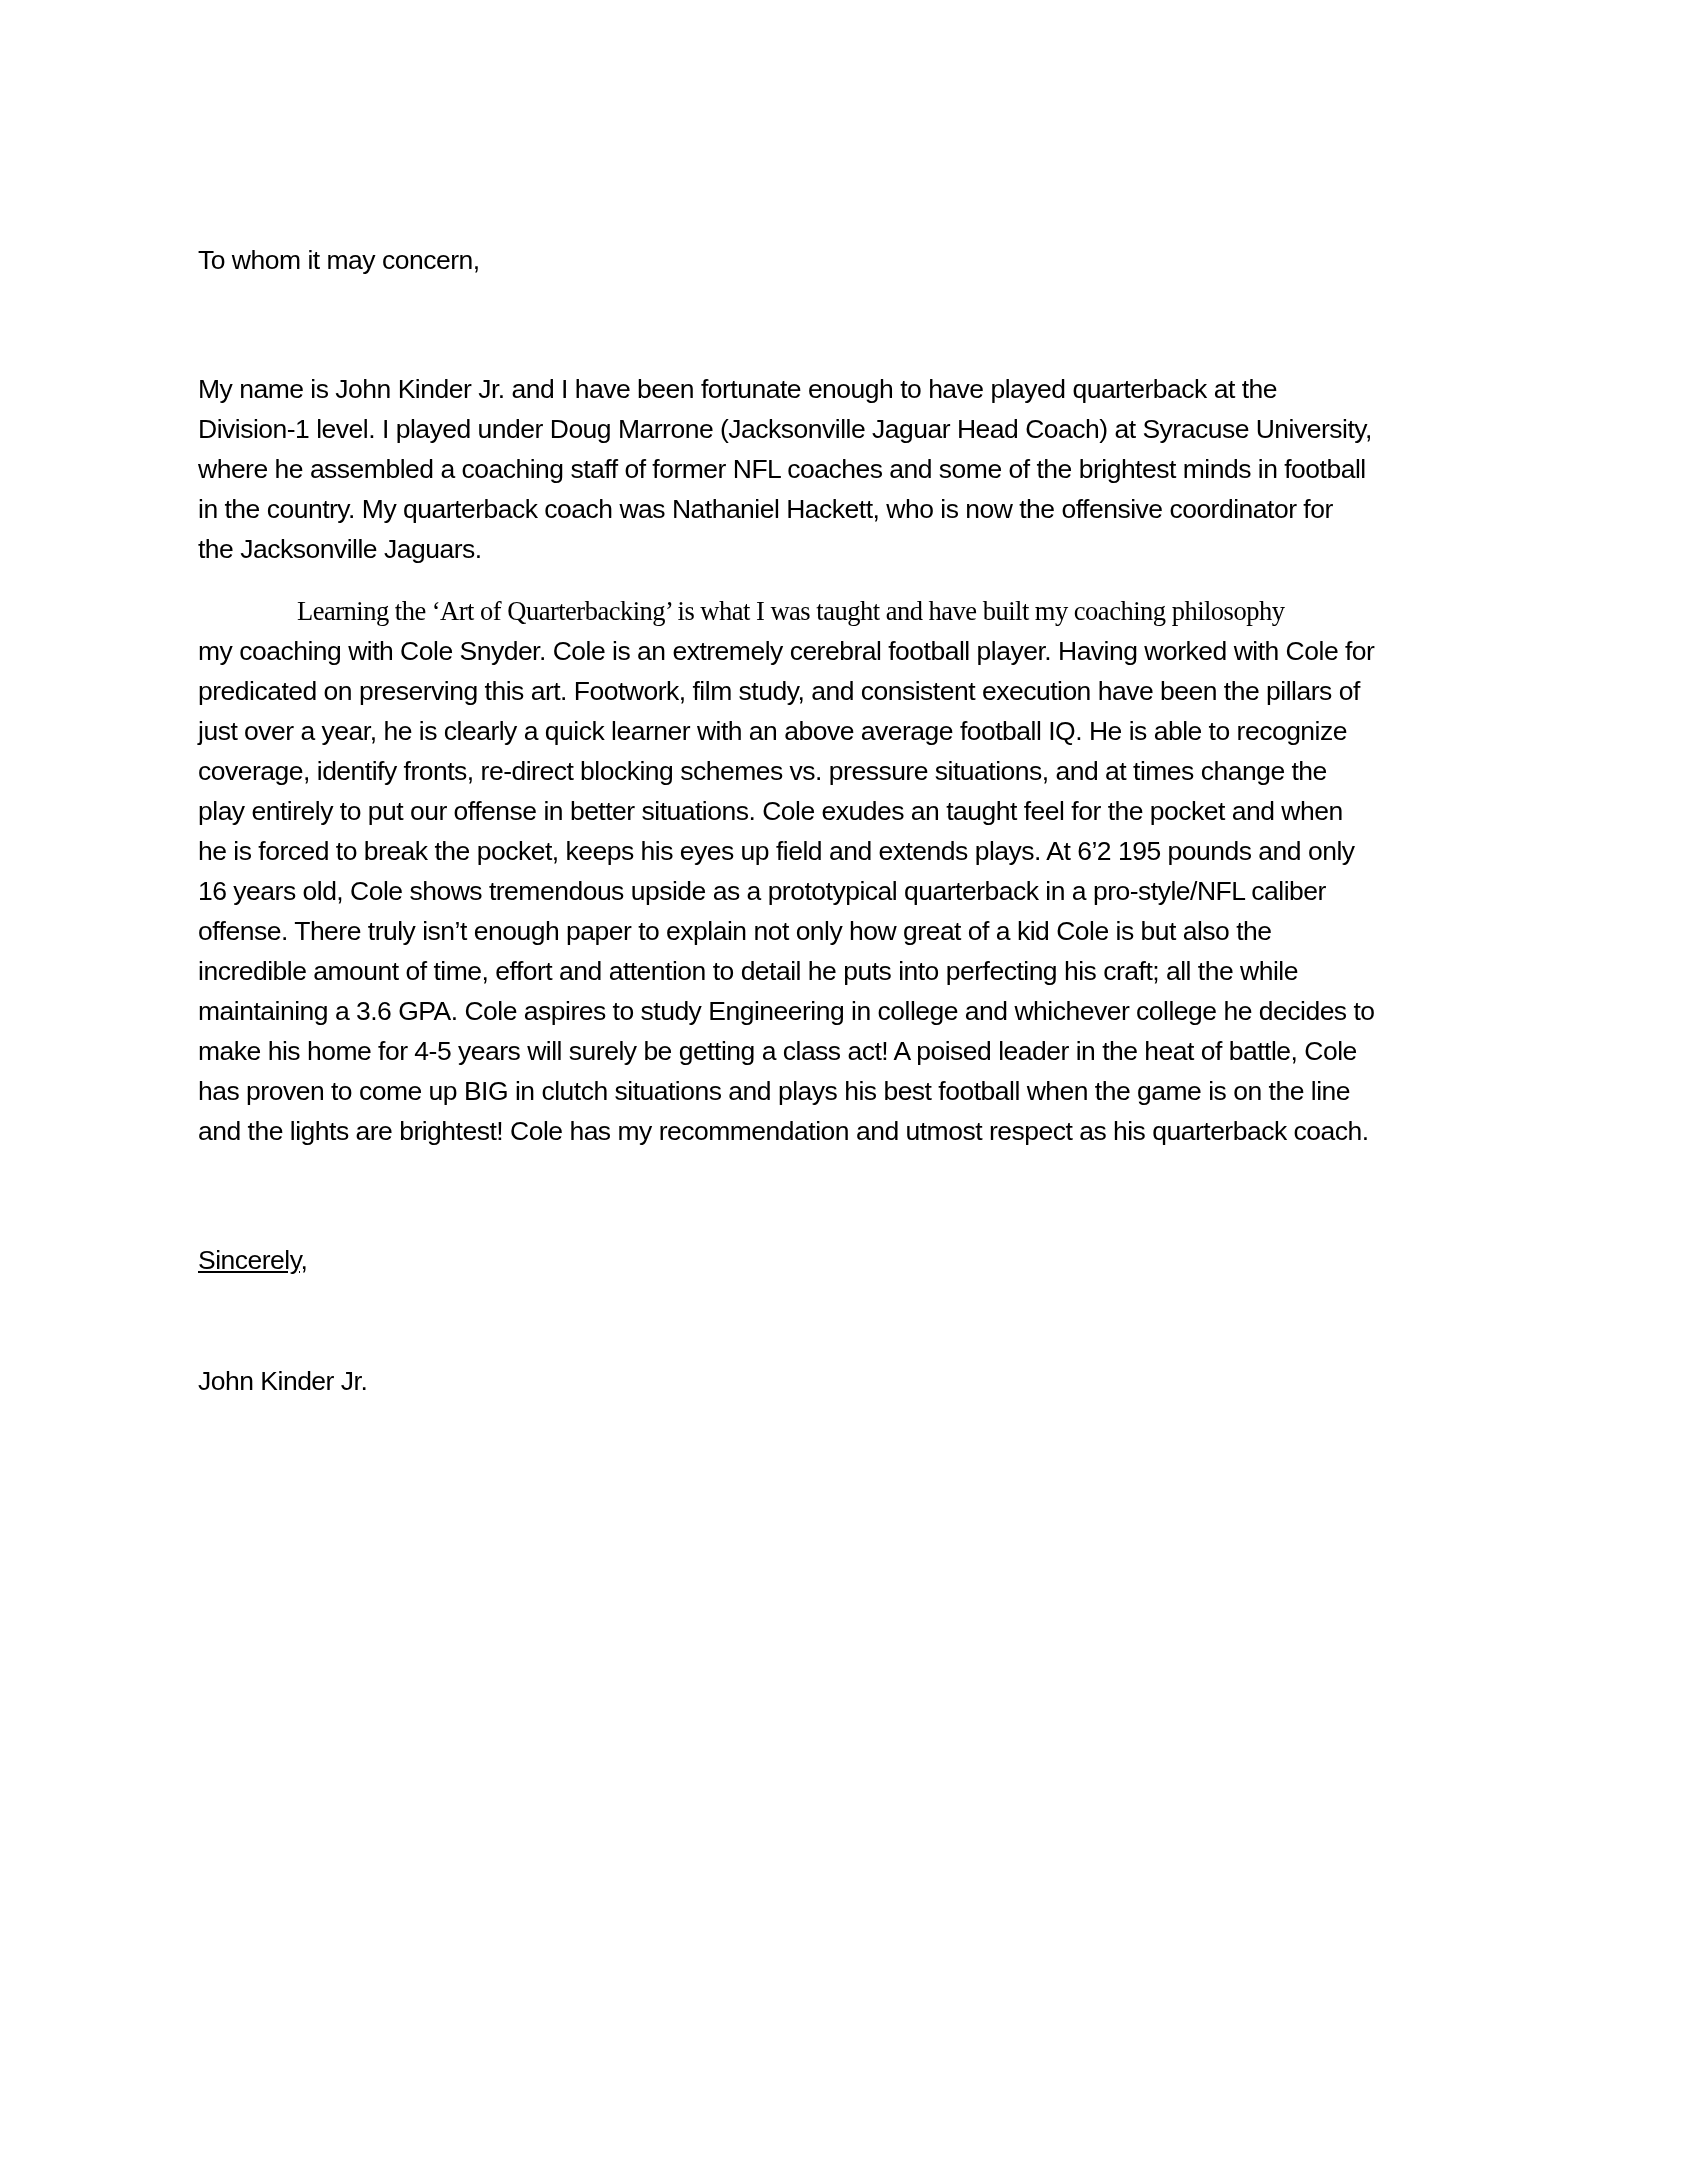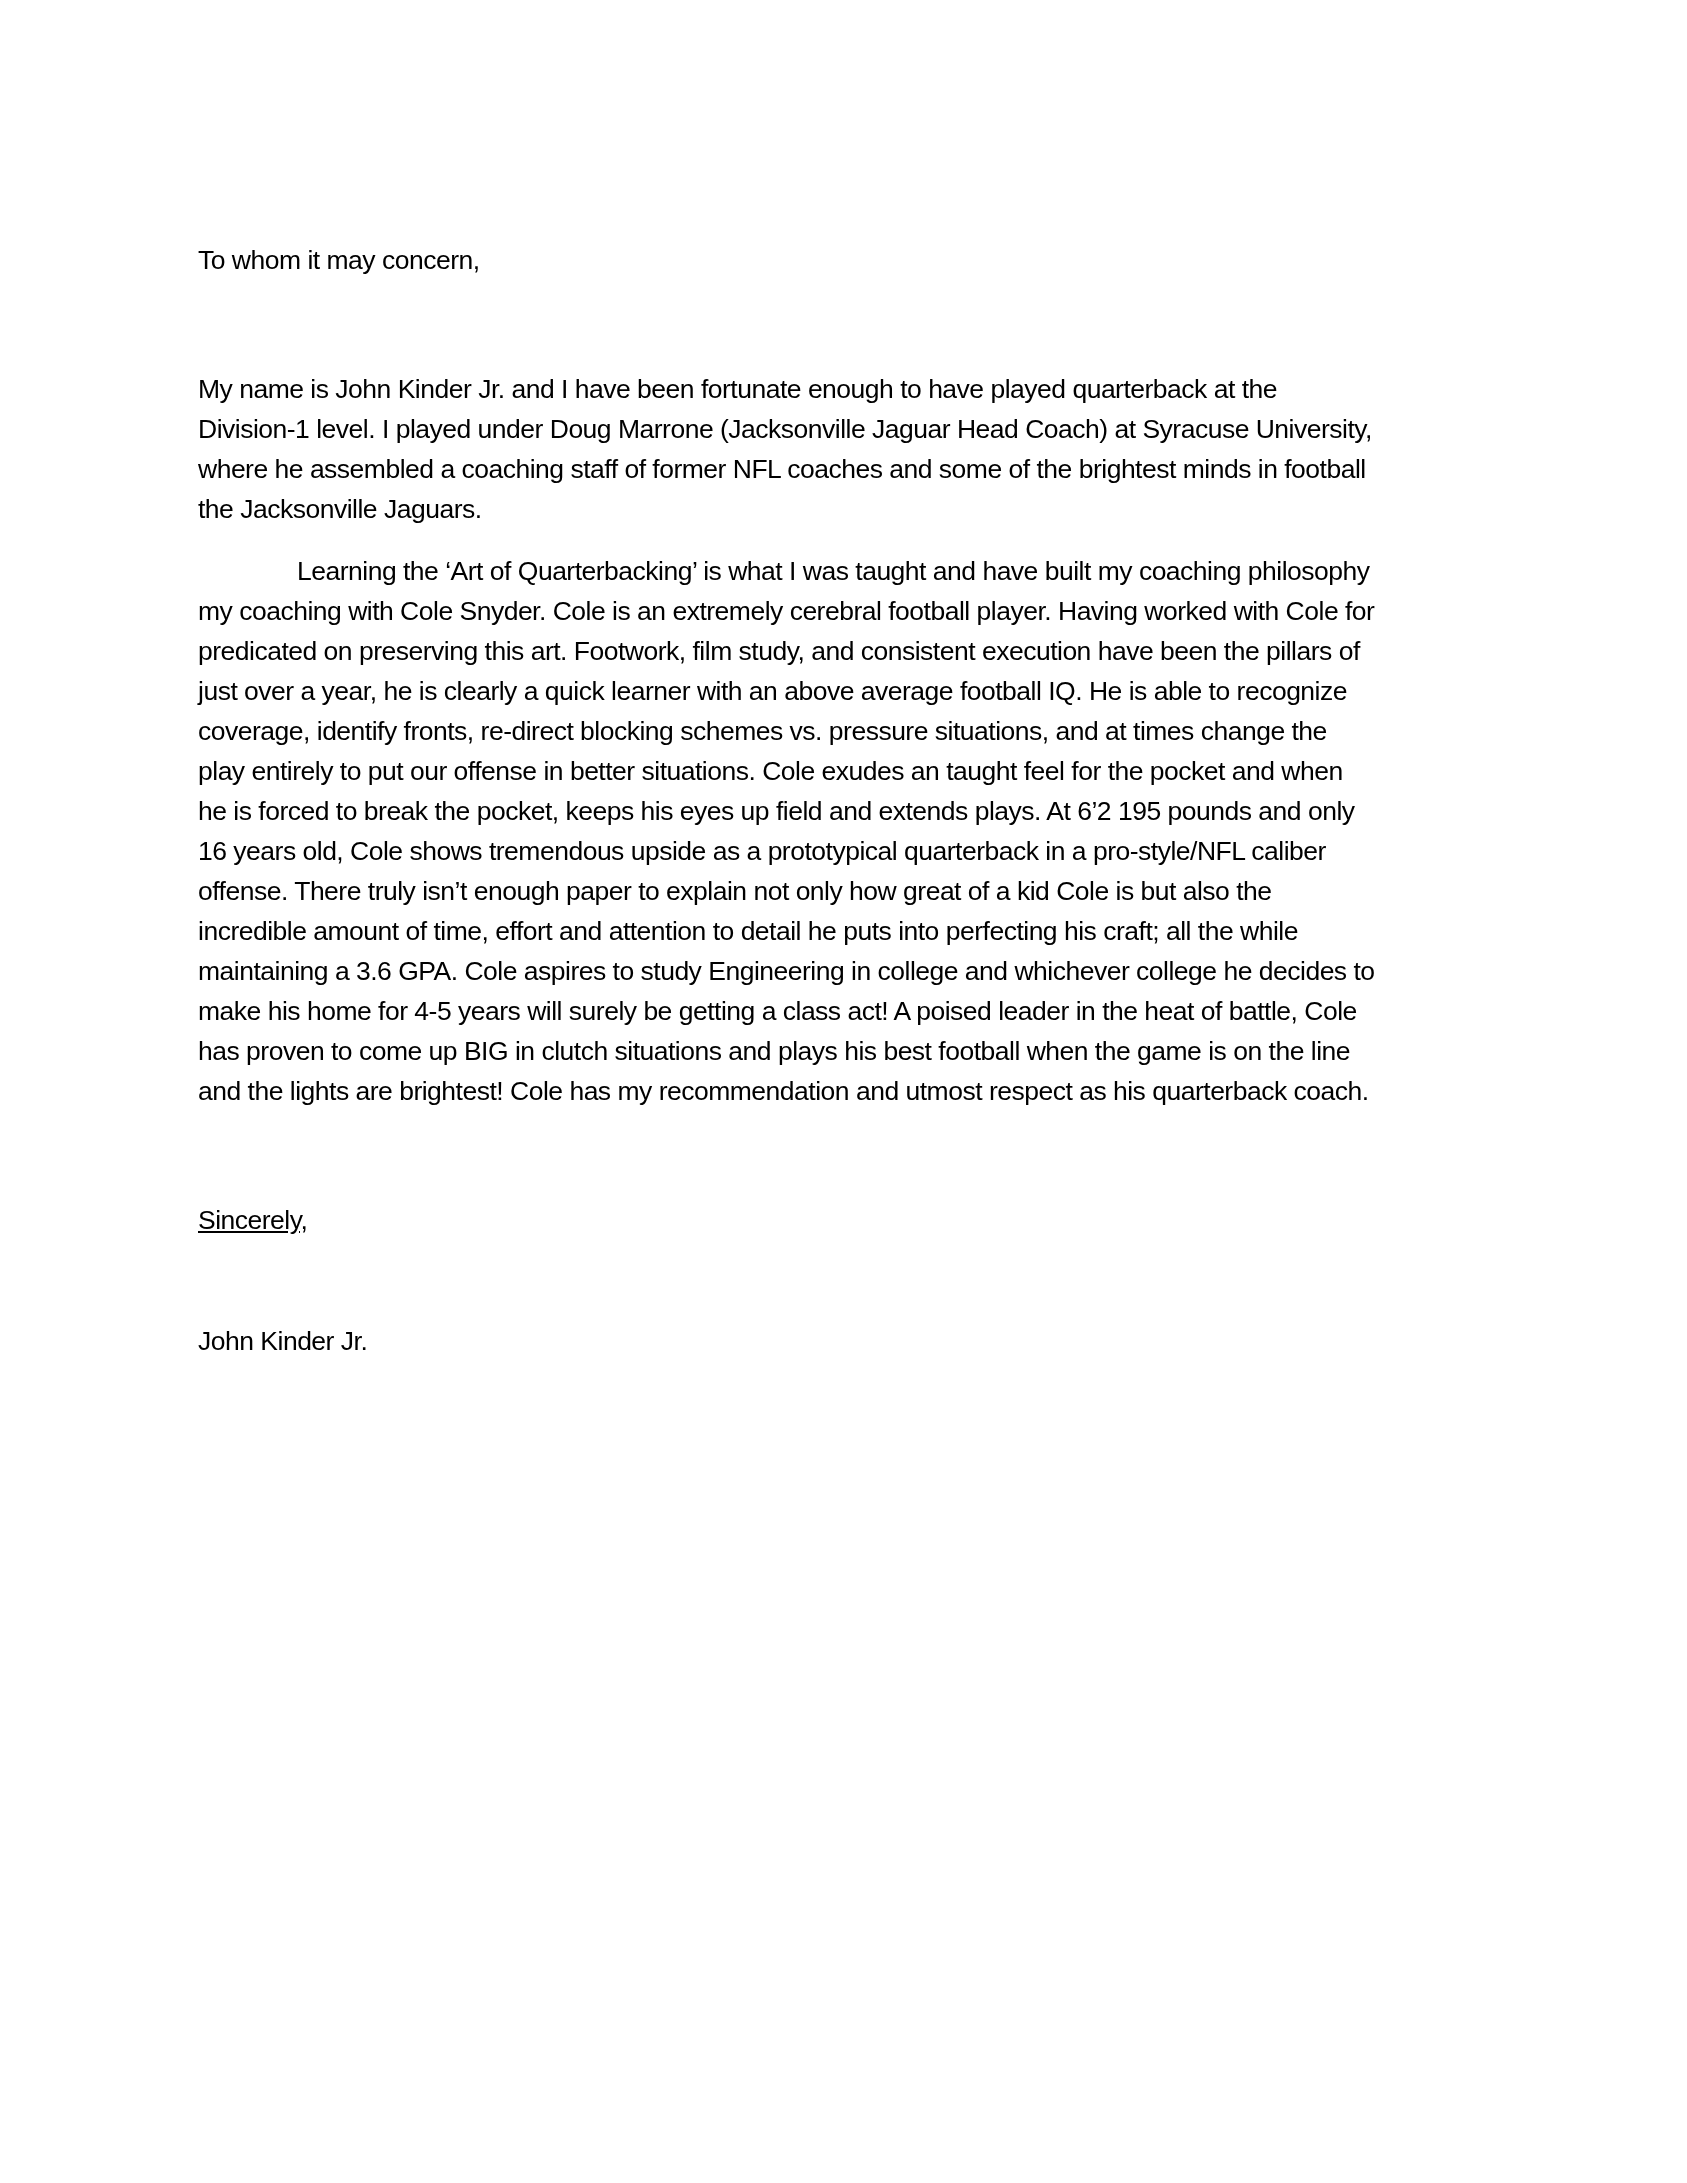--- a/index.html
+++ b/index.html
@@ -24,36 +24,37 @@
     width: 1297px;
   }
   .line, .salutation, .closing, .signature {
     font-size: 26.5px;
     line-height: 40px;
     letter-spacing: -0.5px;
     white-space: nowrap;
   }
   .paragraph-1 { margin-top: 89px; }
   .paragraph-2 { margin-top: 22px; }
-  .paragraph.indented .line.first-line { padding-left: 99px; }
+  .paragraph.indented .line.first-line { padding-left: 99px; font-family: Liberation Serif, serif; }
   .closing { margin-top: 89px; text-decoration: underline; }
   .signature { margin-top: 81px; }
 </style>
 </head>
 <body>
 
 <div class="page">
   <div class="content">
     <div class="salutation">To whom it may concern,</div>
 
     <div>
         <div class="paragraph paragraph-1">
           <div class="line first-line">My name is John Kinder Jr. and I have been fortunate enough to have played quarterback at the</div>
           <div class="line">Division-1 level. I played under Doug Marrone (Jacksonville Jaguar Head Coach) at Syracuse University,</div>
           <div class="line">where he assembled a coaching staff of former NFL coaches and some of the brightest minds in football</div>
+          <div class="line">in the country. My quarterback coach was Nathaniel Hackett, who is now the offensive coordinator for</div>
           <div class="line">the Jacksonville Jaguars.</div>
         </div>
         <div class="paragraph paragraph-2 indented">
           <div class="line first-line">Learning the ‘Art of Quarterbacking’ is what I was taught and have built my coaching philosophy</div>
           <div class="line">my coaching with Cole Snyder. Cole is an extremely cerebral football player. Having worked with Cole for</div>
           <div class="line">predicated on preserving this art. Footwork, film study, and consistent execution have been the pillars of</div>
           <div class="line">just over a year, he is clearly a quick learner with an above average football IQ. He is able to recognize</div>
           <div class="line">coverage, identify fronts, re-direct blocking schemes vs. pressure situations, and at times change the</div>
           <div class="line">play entirely to put our offense in better situations. Cole exudes an taught feel for the pocket and when</div>
           <div class="line">he is forced to break the pocket, keeps his eyes up field and extends plays. At 6’2 195 pounds and only</div>

